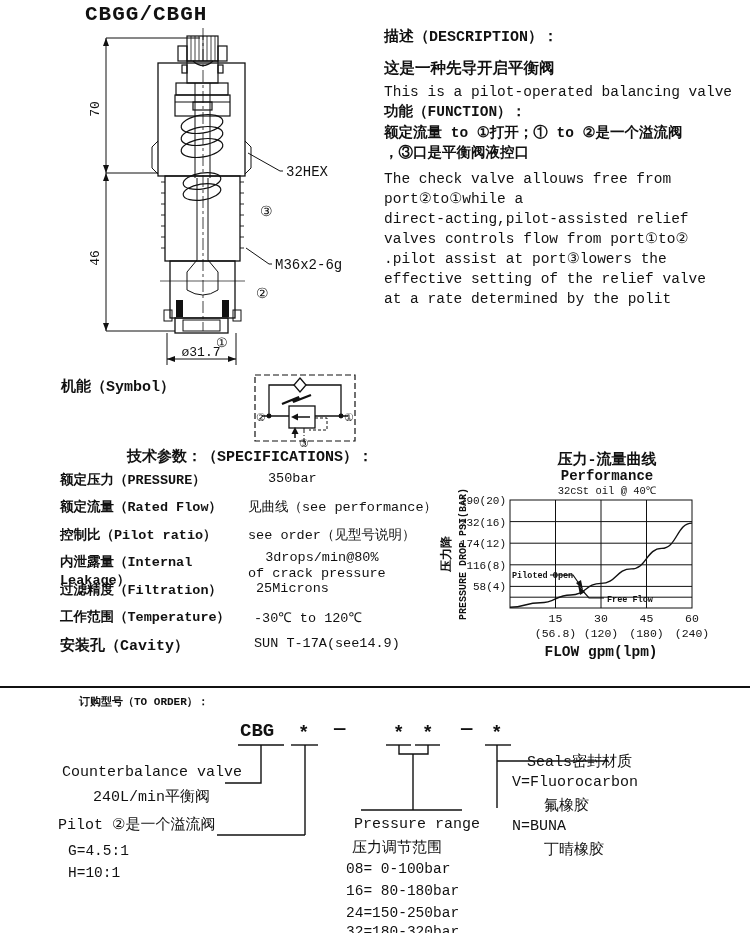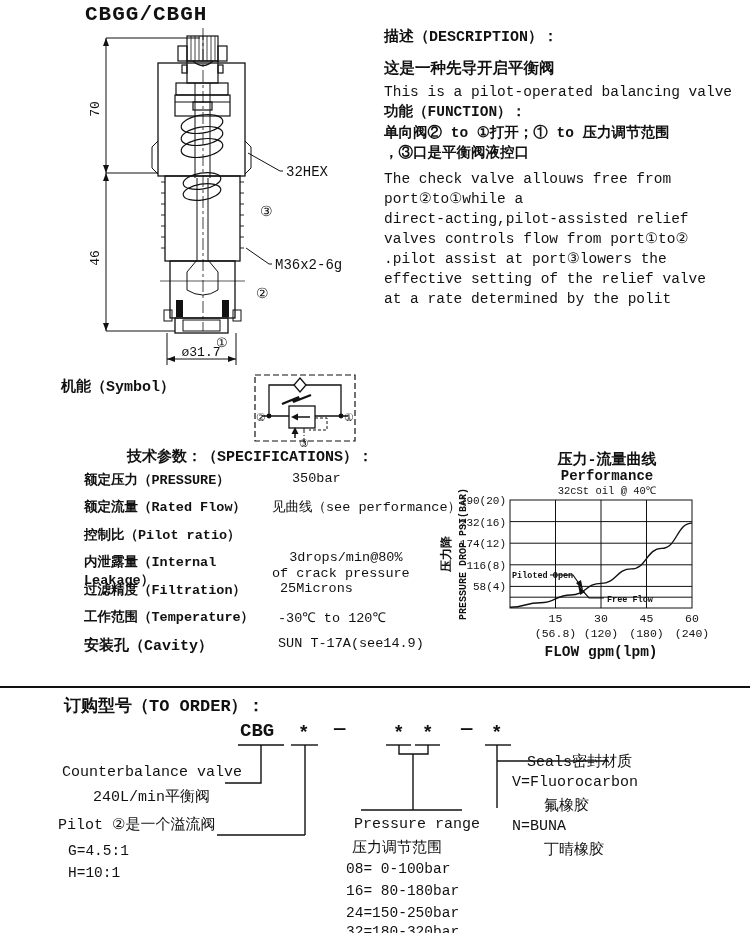--- a/index.html
+++ b/index.html
@@ -18,30 +18,30 @@
   
   #description{left:384px;top:28px;width:366px;font-size:14.5px;line-height:20px;}
   #description .dl0{font-size:15px;margin-bottom:11px;}
   #description .dl1{font-size:15.5px;margin-bottom:3px;}
   #description .dl3{margin-bottom:1px;}
   #description .dl6{margin-top:6px;}
   
   #symbol-heading{left:61px;top:377px;font-size:15px;}
   
   #specs-heading{left:127px;top:447px;font-size:15px;}
-  #specs{left:60px;top:465px;width:380px;height:205px;margin-left:24px;}
+  #specs{left:60px;top:465px;width:380px;height:205px;}
   #specs .srow{position:absolute;left:0;display:flex;width:380px;}
   #specs .slabel{width:182px;font-size:13.5px;font-weight:bold;}
   #specs .svalue{font-size:13.5px;padding-left:6px;text-align:center;}
   #specs .ind{padding-left:26px;}
   #specs .two{line-height:16px;margin-top:-3px;}
   
   #order{left:0;top:686px;width:750px;height:247px;border-top:2px solid #111;}
   #order .t{position:absolute;white-space:nowrap;}
-  #order-heading{left:64px;top:6px;font-size:17px;}
+  #order-heading{left:79px;top:6px;font-size:11px;}
   .code{font-size:19px;font-weight:bold;}
   .star{font-size:19px;font-weight:bold;}
   .lbl15{font-size:15px;}
   .lbl14{font-size:14.5px;}
 </style>
 </head>
 <body>
 
 <div id="page-title" class="abs b">CBGG/CBGH</div>
 
@@ -148,21 +148,21 @@
     <polygon points="146,331 138,328 138,334" fill="#111"></polygon>
     <text x="111" y="328" font-size="13" text-anchor="middle">ø31.7</text>
   </g>
 </svg>
 
 <div id="description" class="abs">
   <div class="dl0 b">描述（DESCRIPTION）：</div>
   <div class="dl1 b">这是一种先导开启平衡阀</div>
   <div>This is a pilot-operated balancing valve</div>
   <div class="dl3 b">功能（FUNCTION）：</div>
-  <div class="b">单向阀② to ①打开；① to 压力调节范围</div>
+  <div class="b">额定流量 to ①打开；① to ②是一个溢流阀</div>
   <div class="b">，③口是平衡阀液控口</div>
   <div class="dl6">The check valve allouws free from</div>
   <div>port②to①while a</div>
   <div>direct-acting,pilot-assisted relief</div>
   <div>valves controls flow from port①to②</div>
   <div>.pilot assist at port③lowers the</div>
   <div>effective setting of the relief valve</div>
   <div>at a rate determined by the polit</div>
 </div>
 
@@ -196,20 +196,21 @@
   <div class="srow" style="top:6px;">
     <span class="slabel">额定压力（PRESSURE）</span>
     <span class="svalue ind">350bar</span>
   </div>
   <div class="srow" style="top:33px;">
     <span class="slabel">额定流量（Rated Flow）</span>
     <span class="svalue">见曲线（see performance）</span>
   </div>
   <div class="srow" style="top:61px;">
     <span class="slabel">控制比（Pilot ratio）</span>
+    <span class="svalue">see order（见型号说明）</span>
   </div>
   <div class="srow" style="top:88px;">
     <span class="slabel">内泄露量（Internal Leakage）</span>
     <span class="svalue two">
       <span style="padding-left:10px;">3drops/min@80%</span><br>
       <span>of crack pressure</span>
     </span>
   </div>
   <div class="srow" style="top:116px;">
     <span class="slabel">过滤精度（Filtration）</span>

